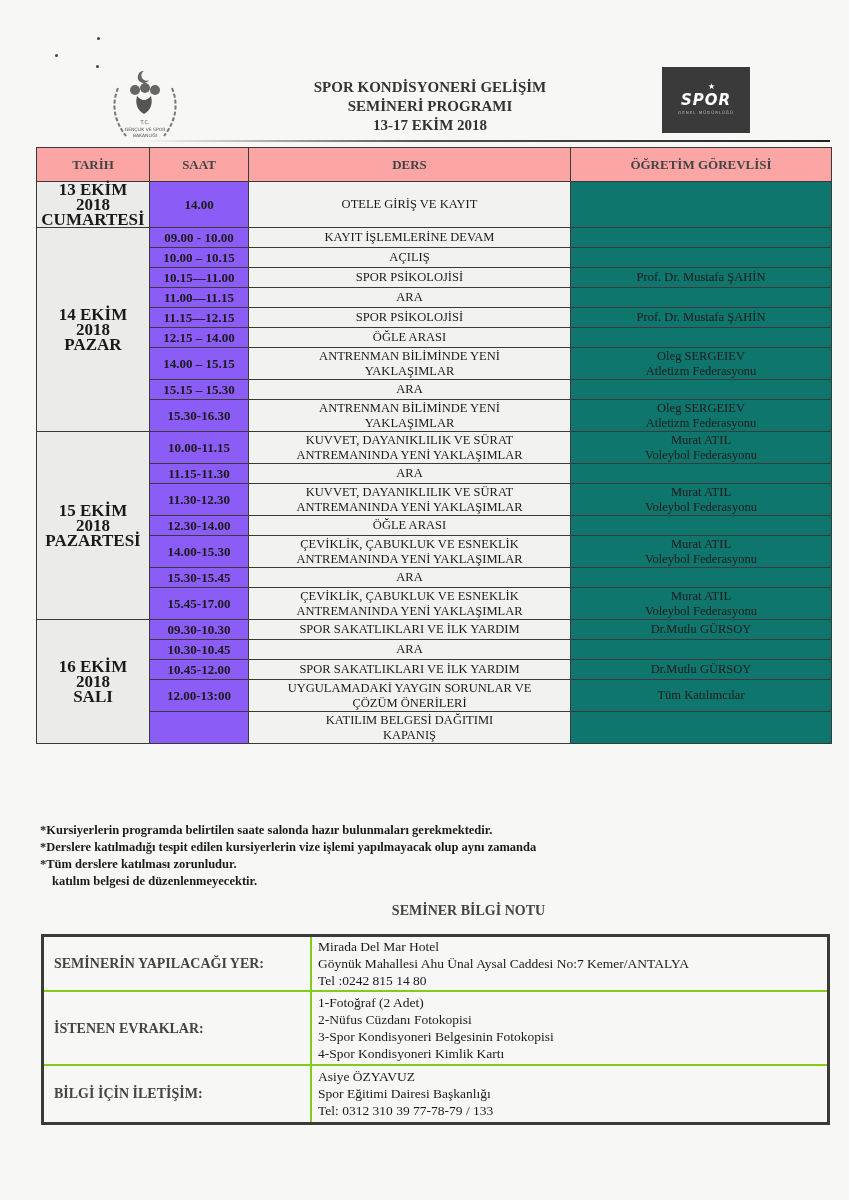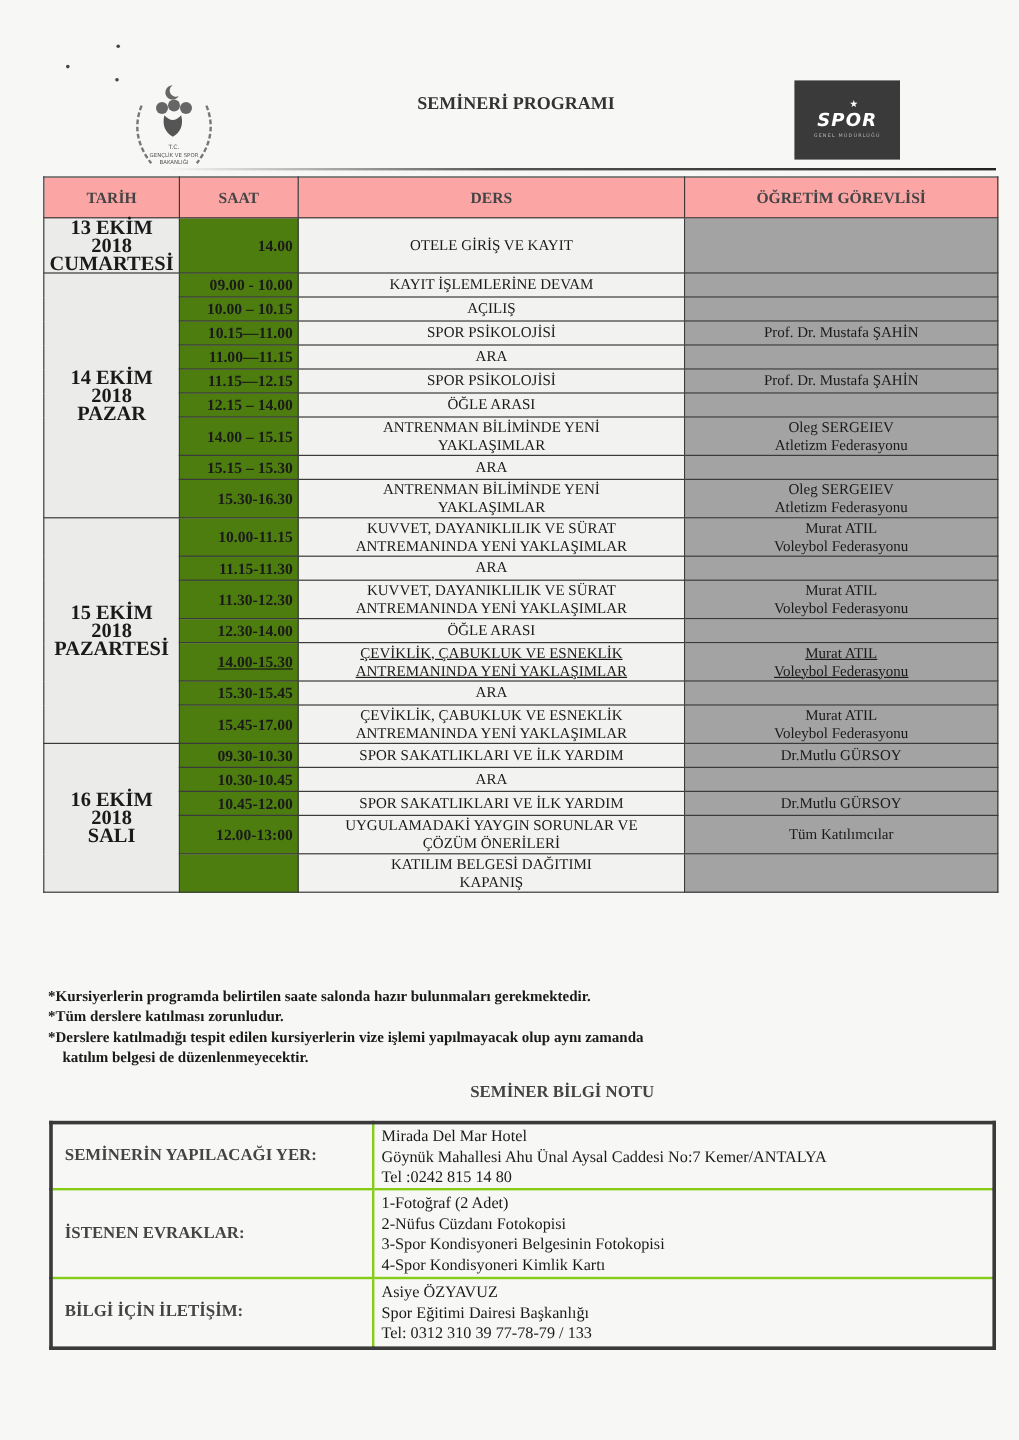--- a/index.html
+++ b/index.html
@@ -13,23 +13,23 @@
   .logo-right .txt { position: absolute; left: 0; right: 0; top: 24px; text-align: center; color: #fff; font-family: "DejaVu Sans", sans-serif; font-weight: bold; font-style: italic; font-size: 15px; letter-spacing: 1px; }
   .logo-right .sub { position: absolute; left: 0; right: 0; top: 43px; text-align: center; color: #bbb; font-family: "DejaVu Sans", sans-serif; font-size: 4px; letter-spacing: 1px; }
   .logo-right .star { position: absolute; left: 46px; top: 15px; color: #fff; font-size: 8px; }
   .title { position: absolute; left: 200px; width: 460px; text-align: center; top: 78px; font-size: 15px; font-weight: bold; line-height: 19px; color: #333; }
   .title-rule { position: absolute; left: 140px; top: 140px; width: 690px; height: 2px; background: linear-gradient(to right, rgba(0,0,0,0), #555 40%, #222); }
 
   table.sched { position: absolute; left: 36px; top: 147px; width: 795px; border-collapse: collapse; table-layout: fixed; }
   table.sched td, table.sched th { border: 1.5px solid #3a3a3a; text-align: center; vertical-align: middle; padding: 0 4px; font-size: 12.5px; line-height: 15px; }
   table.sched th { height: 33px; font-size: 13px; font-weight: bold; color: #444; background: #fca5a5; }
   table.sched td.date { font-weight: bold; font-size: 17px; background: #ebebea; }
-  table.sched td.time { font-weight: bold; font-size: 13px; background: #4d7c0f; text-align: right; }
+  table.sched td.time { font-weight: bold; font-size: 13px; background: #8b5cf6; }
   table.sched td.course { background: #f2f2f0; }
-  table.sched td.teacher { background: #a3a3a3; }
+  table.sched td.teacher { background: #0f766e; }
 
   .notes { position: absolute; left: 40px; top: 822px; font-size: 12.5px; font-weight: bold; line-height: 17px; }
   .notes div.indent { padding-left: 12px; }
   .info-title { position: absolute; left: 0; width: 849px; text-align: center; top: 903px; font-size: 14px; font-weight: bold; color: #444; padding-left: 44px; }
 
   table.info { position: absolute; left: 41px; top: 934px; width: 789px; border-collapse: collapse; table-layout: fixed; border: 3px solid #3a3a3a; }
   table.info td { border: 2px solid #84cc16; font-size: 13px; line-height: 17px; vertical-align: middle; }
   table.info td.label { width: 255px; padding-left: 10px; font-weight: bold; font-size: 14px; color: #444; }
   table.info td.val { padding: 1px 6px; font-size: 13.5px; }
 </style>
@@ -49,21 +49,23 @@
     <circle cx="41" cy="20" r="5" fill="#666"></circle>
     <circle cx="51" cy="22" r="5" fill="#666"></circle>
     <path d="M33 28 Q30 40 40 46 Q50 40 47 28 Q40 36 33 28z" fill="#555"></path>
     <text x="41" y="56" font-size="5" text-anchor="middle" fill="#555" font-family="DejaVu Sans, sans-serif">T.C.</text>
     <text x="41" y="63" font-size="4.5" text-anchor="middle" fill="#555" font-family="DejaVu Sans, sans-serif">GENÇLİK VE SPOR</text>
     <text x="41" y="69" font-size="4.5" text-anchor="middle" fill="#555" font-family="DejaVu Sans, sans-serif">BAKANLIĞI</text>
   </svg>
 </div>
 
 <div class="title">
+  <div>SPOR KONDİSYONERİ GELİŞİM</div>
   <div>SEMİNERİ PROGRAMI</div>
+  <div>13-17 EKİM 2018</div>
 </div>
 
 <div class="logo-right">
   <span class="star">★</span>
   <div class="txt">SPOR</div>
   <div class="sub">GENEL MÜDÜRLÜĞÜ</div>
 </div>
 
 <div class="title-rule"></div>
 
@@ -206,21 +208,21 @@
           <div>Voleybol Federasyonu</div>
         </td>
       </tr>
       <tr style="height: 20px;">
         <td class="time">12.30-14.00</td>
         <td class="course">
           <div>ÖĞLE ARASI</div>
         </td>
         <td class="teacher"></td>
       </tr>
-      <tr style="height: 32px; text-decoration: underline;">
+      <tr style="height: 32px;">
         <td class="time">14.00-15.30</td>
         <td class="course">
           <div>ÇEVİKLİK, ÇABUKLUK VE ESNEKLİK</div>
           <div>ANTREMANINDA YENİ YAKLAŞIMLAR</div>
         </td>
         <td class="teacher">
           <div>Murat ATIL</div>
           <div>Voleybol Federasyonu</div>
         </td>
       </tr>
@@ -287,22 +289,22 @@
           <div>KATILIM BELGESİ DAĞITIMI</div>
           <div>KAPANIŞ</div>
         </td>
         <td class="teacher"></td>
       </tr>
     </tbody>
 </table>
 
 <div class="notes">
   <div>*Kursiyerlerin programda belirtilen saate salonda hazır bulunmaları gerekmektedir.</div>
+  <div>*Derslere katılmadığı tespit edilen kursiyerlerin vize işlemi yapılmayacak olup aynı zamanda</div>
   <div>*Tüm derslere katılması zorunludur.</div>
-  <div>*Derslere katılmadığı tespit edilen kursiyerlerin vize işlemi yapılmayacak olup aynı zamanda</div>
   <div class="indent">katılım belgesi de düzenlenmeyecektir.</div>
 </div>
 
 <div class="info-title">SEMİNER BİLGİ NOTU</div>
 
 <table class="info">
   <tbody>
       <tr style="height:54px">
     <td class="label">SEMİNERİN YAPILACAĞI YER:</td>
     <td class="val">

